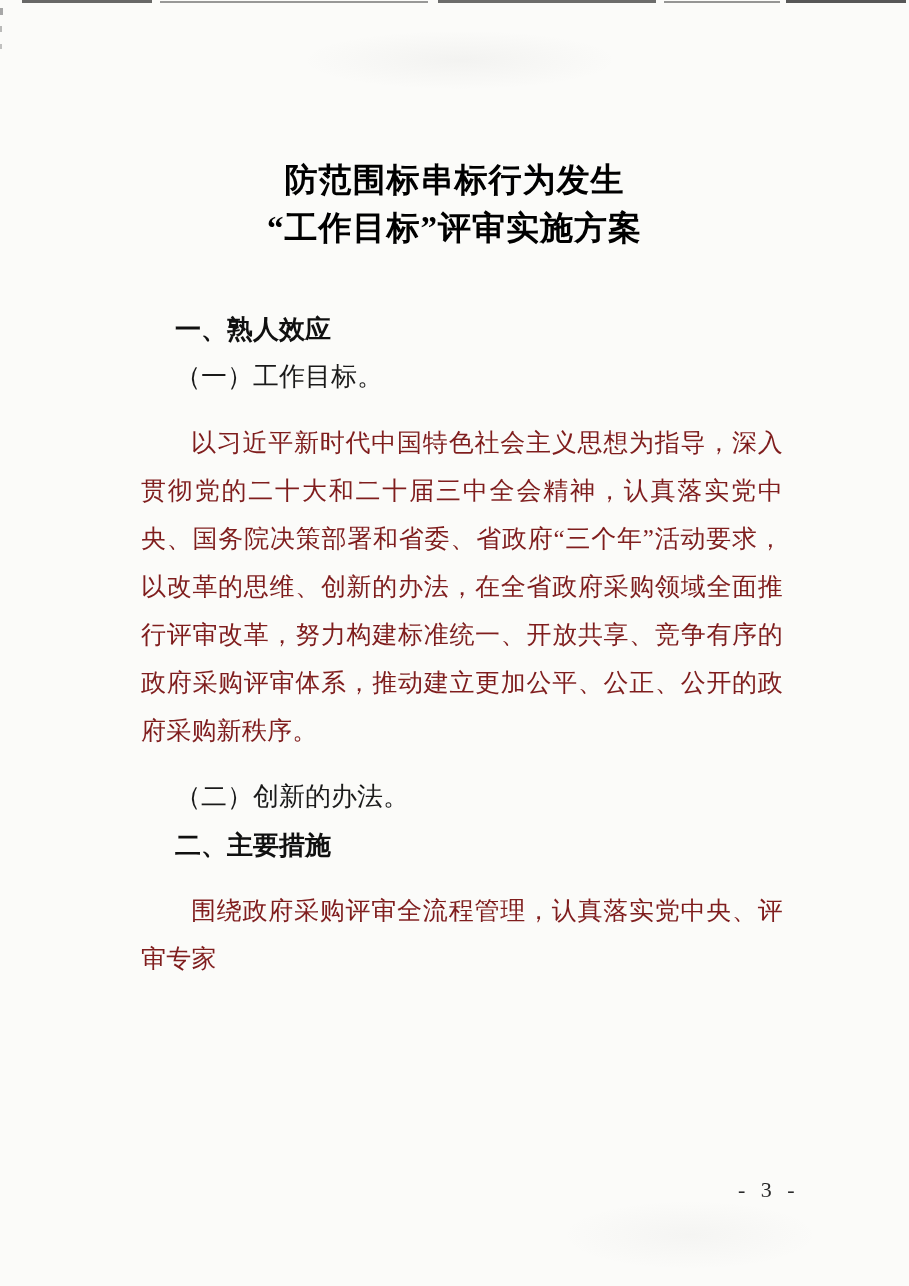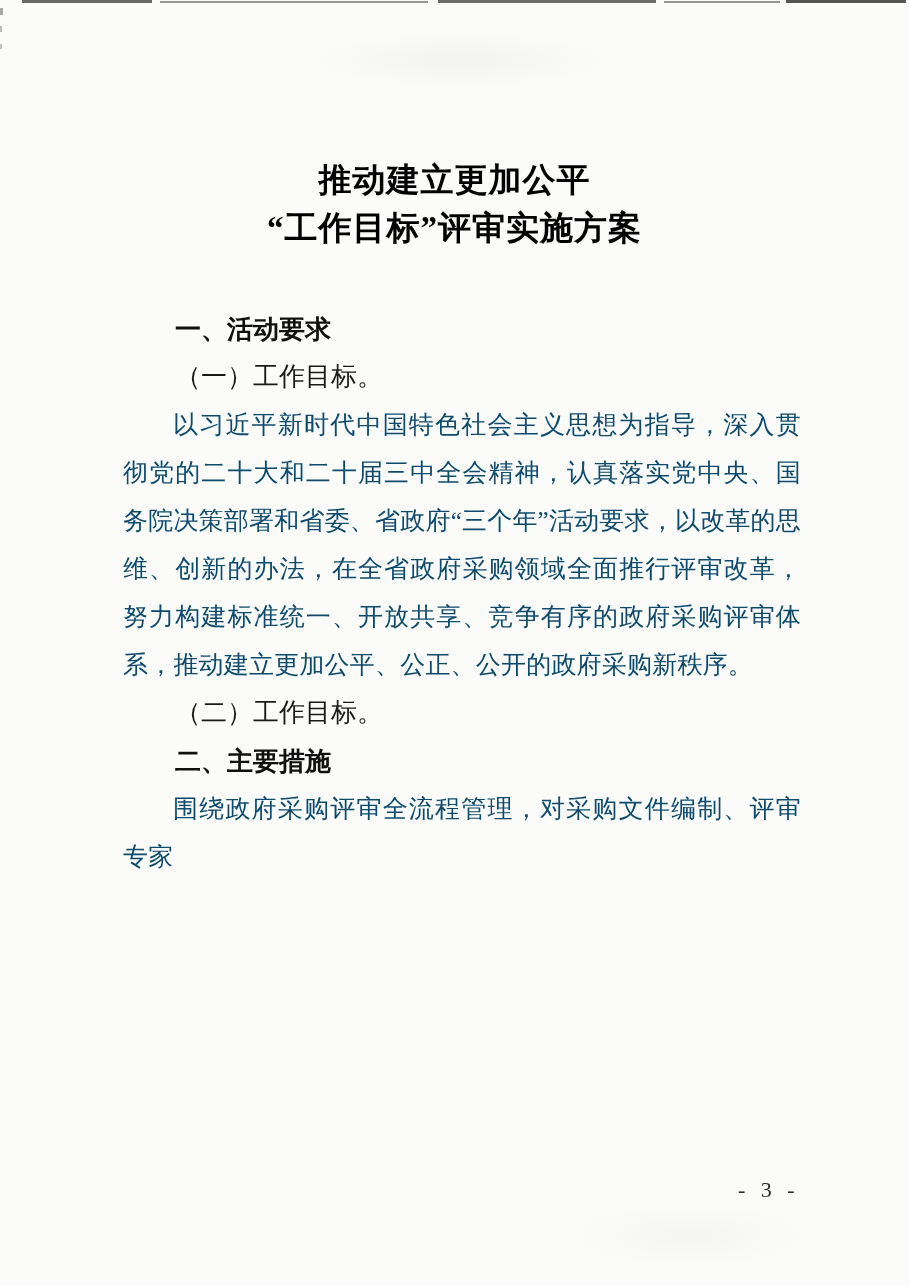--- a/index.html
+++ b/index.html
@@ -75,24 +75,24 @@
   }
   .content .sub {
     margin: 0;
     font-size: 26px;
     line-height: 48px;
     text-indent: 2em;
     text-align: left;
     color: #1a1a1a;
   }
   .content .para {
-    margin: 0;
+    margin: 18px;
     text-indent: 2em;
     letter-spacing: 0.2px;
-    color: #0c4a6e;
+    color: #7f1d1d;
   }
 
   .pagenum {
     position: absolute;
     top: 1176px;
     left: 738px;
     font-size: 22px;
     line-height: 28px;
     letter-spacing: 5px;
     color: #2a2a2a;
@@ -112,28 +112,28 @@
       <i class="s2"></i>
       <i class="s3"></i>
       <i class="s4"></i>
       <i class="s5"></i>
     <i class="p1"></i>
       <i class="p2"></i>
       <i class="p3"></i>
   </div>
 
   <h1 class="doc-title">
-    <span class="title-line">推动建立更加公平</span>
+    <span class="title-line">防范围标串标行为发生</span>
     <span class="title-line">“工作目标”评审实施方案</span>
   </h1>
 
   <div class="content">
-    <h2 class="h">一、活动要求</h2>
+    <h2 class="h">一、熟人效应</h2>
     <p class="sub">（一）工作目标。</p>
     <p class="para">以习近平新时代中国特色社会主义思想为指导，深入贯彻党的二十大和二十届三中全会精神，认真落实党中央、国务院决策部署和省委、省政府“三个年”活动要求，以改革的思维、创新的办法，在全省政府采购领域全面推行评审改革，努力构建标准统一、开放共享、竞争有序的政府采购评审体系，推动建立更加公平、公正、公开的政府采购新秩序。</p>
-    <p class="sub">（二）工作目标。</p>
+    <p class="sub">（二）创新的办法。</p>
     <h2 class="h">二、主要措施</h2>
-    <p class="para">围绕政府采购评审全流程管理，对采购文件编制、评审专家</p>
+    <p class="para">围绕政府采购评审全流程管理，认真落实党中央、评审专家</p>
   </div>
 
   <div class="pagenum">- 3 -</div>
 
 </div>
 
 </body></html>

